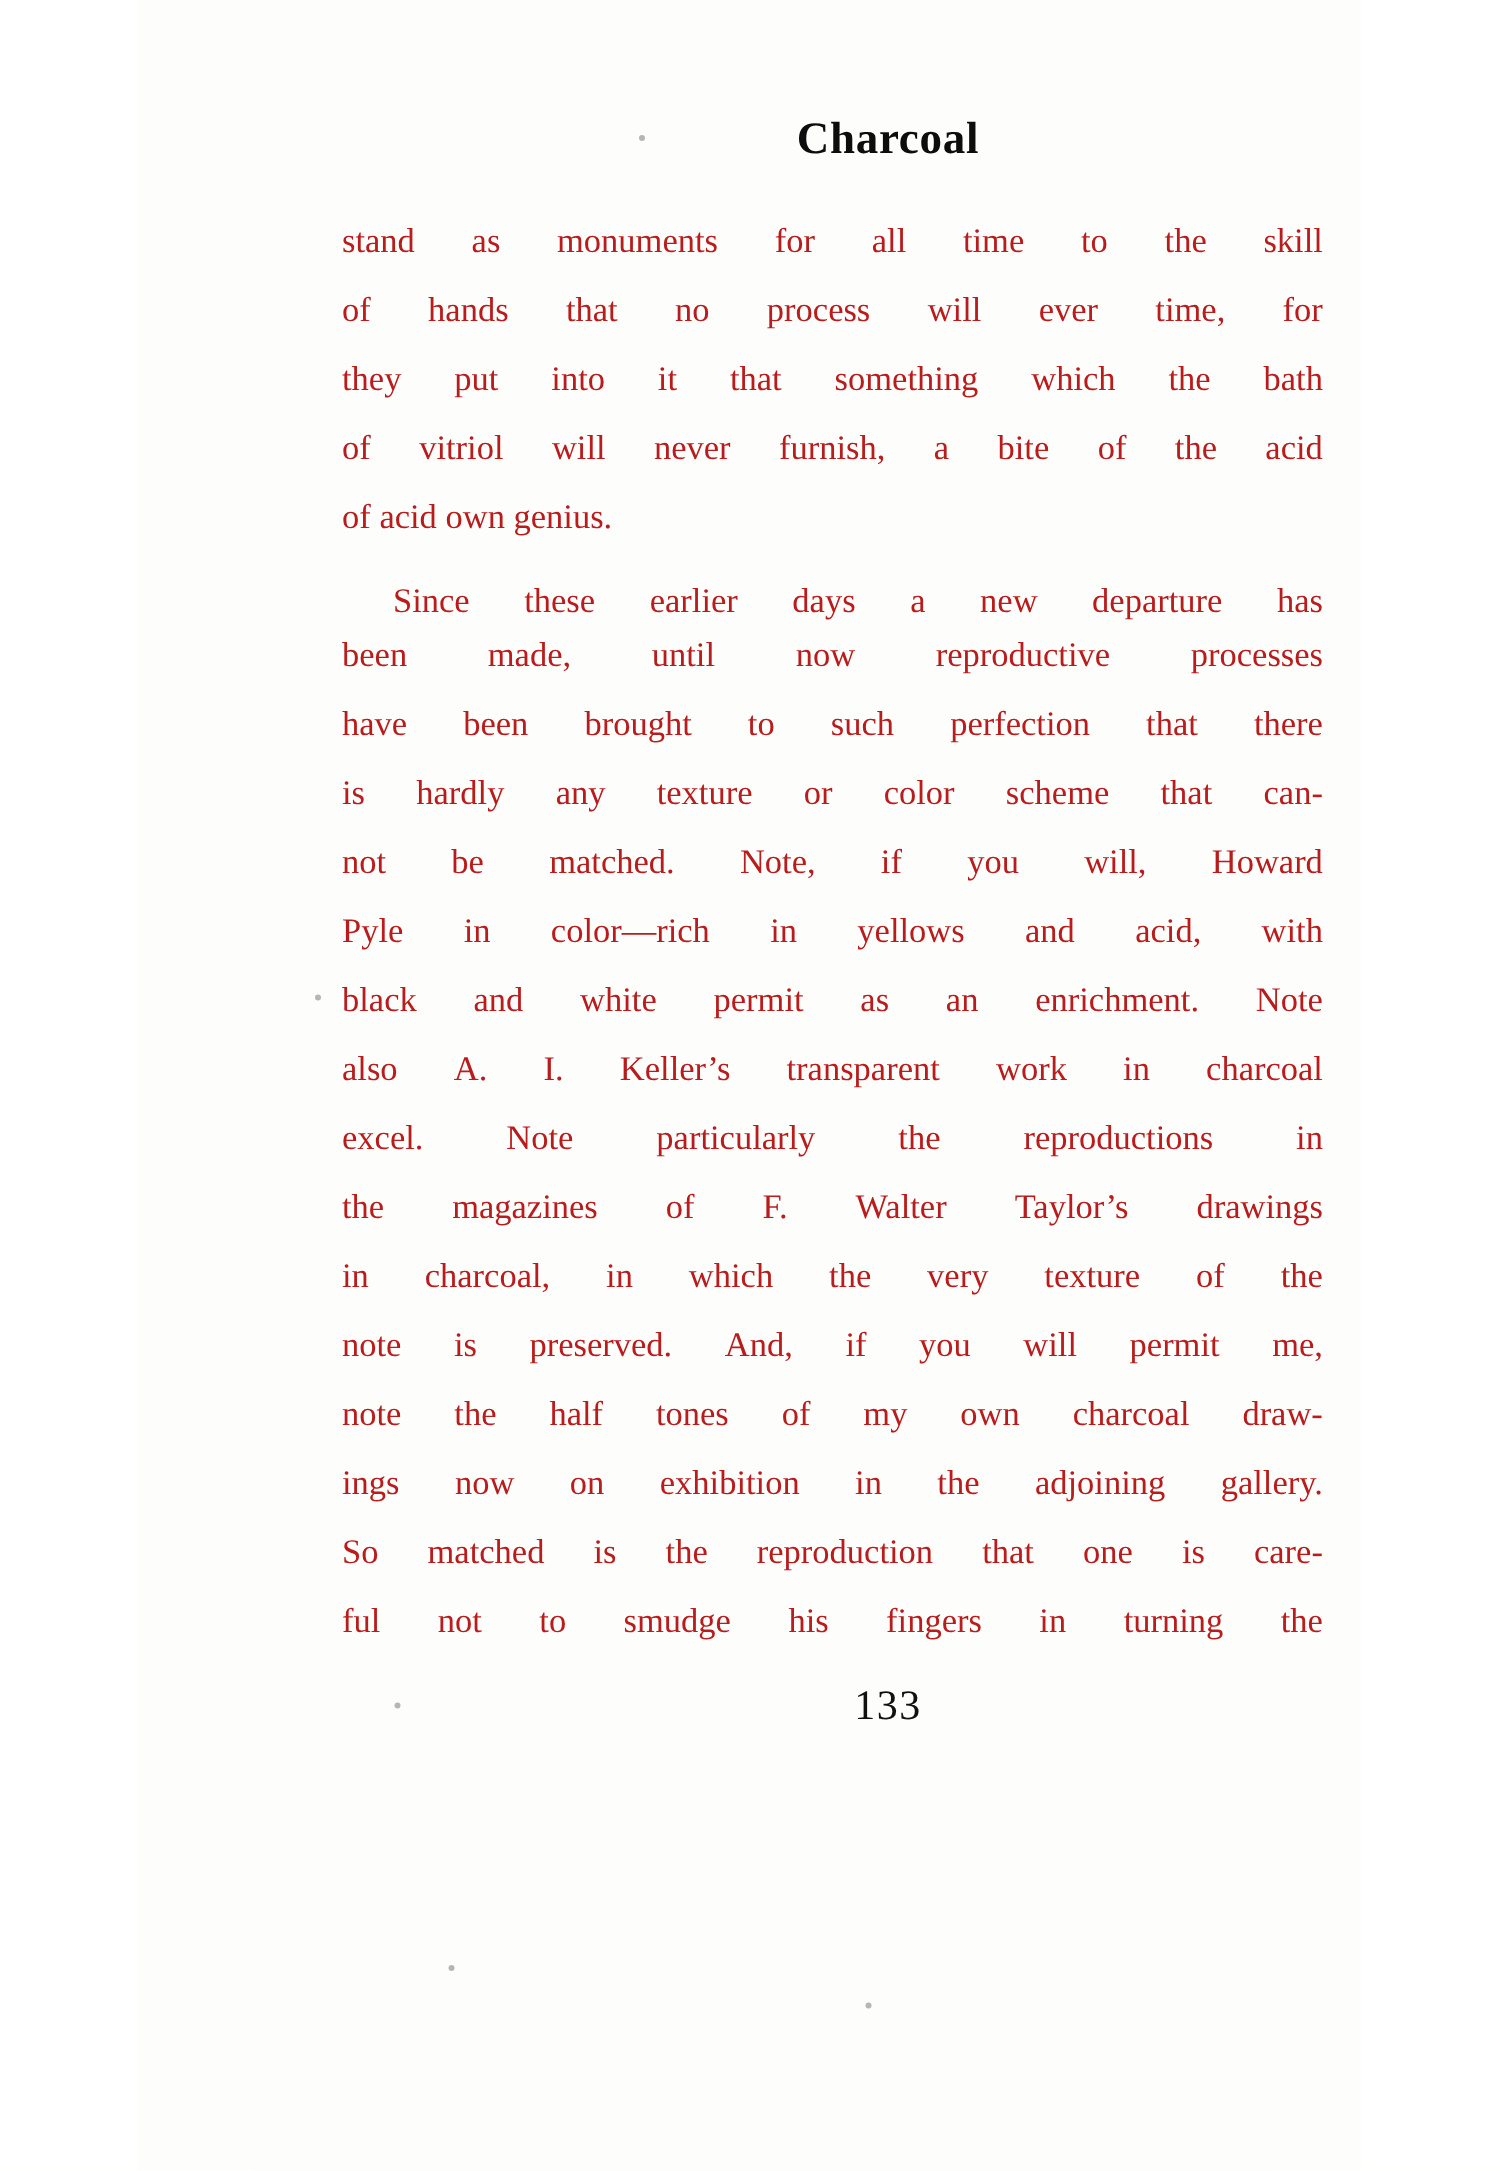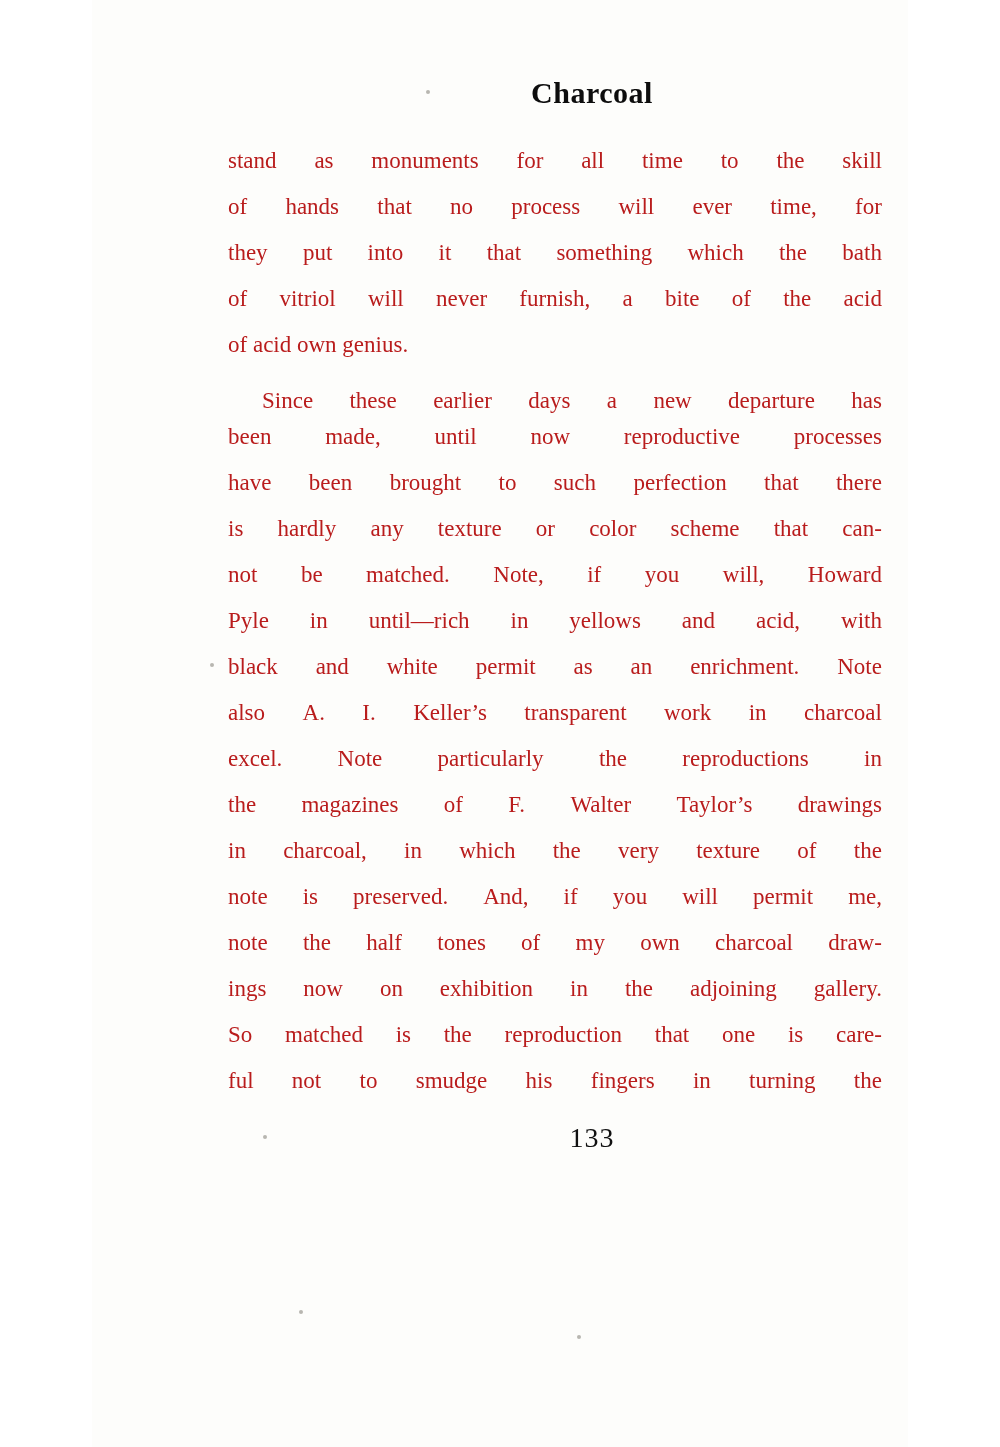--- a/index.html
+++ b/index.html
@@ -185,21 +185,21 @@
           <span class="w">matched.</span>
           <span class="w">Note,</span>
           <span class="w">if</span>
           <span class="w">you</span>
           <span class="w">will,</span>
           <span class="w">Howard</span>
         </div>
         <div class="line just">
           <span class="w">Pyle</span>
           <span class="w">in</span>
-          <span class="w">until—rich</span>
+          <span class="w">color—rich</span>
           <span class="w">in</span>
           <span class="w">yellows</span>
           <span class="w">and</span>
           <span class="w">acid,</span>
           <span class="w">with</span>
         </div>
         <div class="line just">
           <span class="w">black</span>
           <span class="w">and</span>
           <span class="w">white</span>

